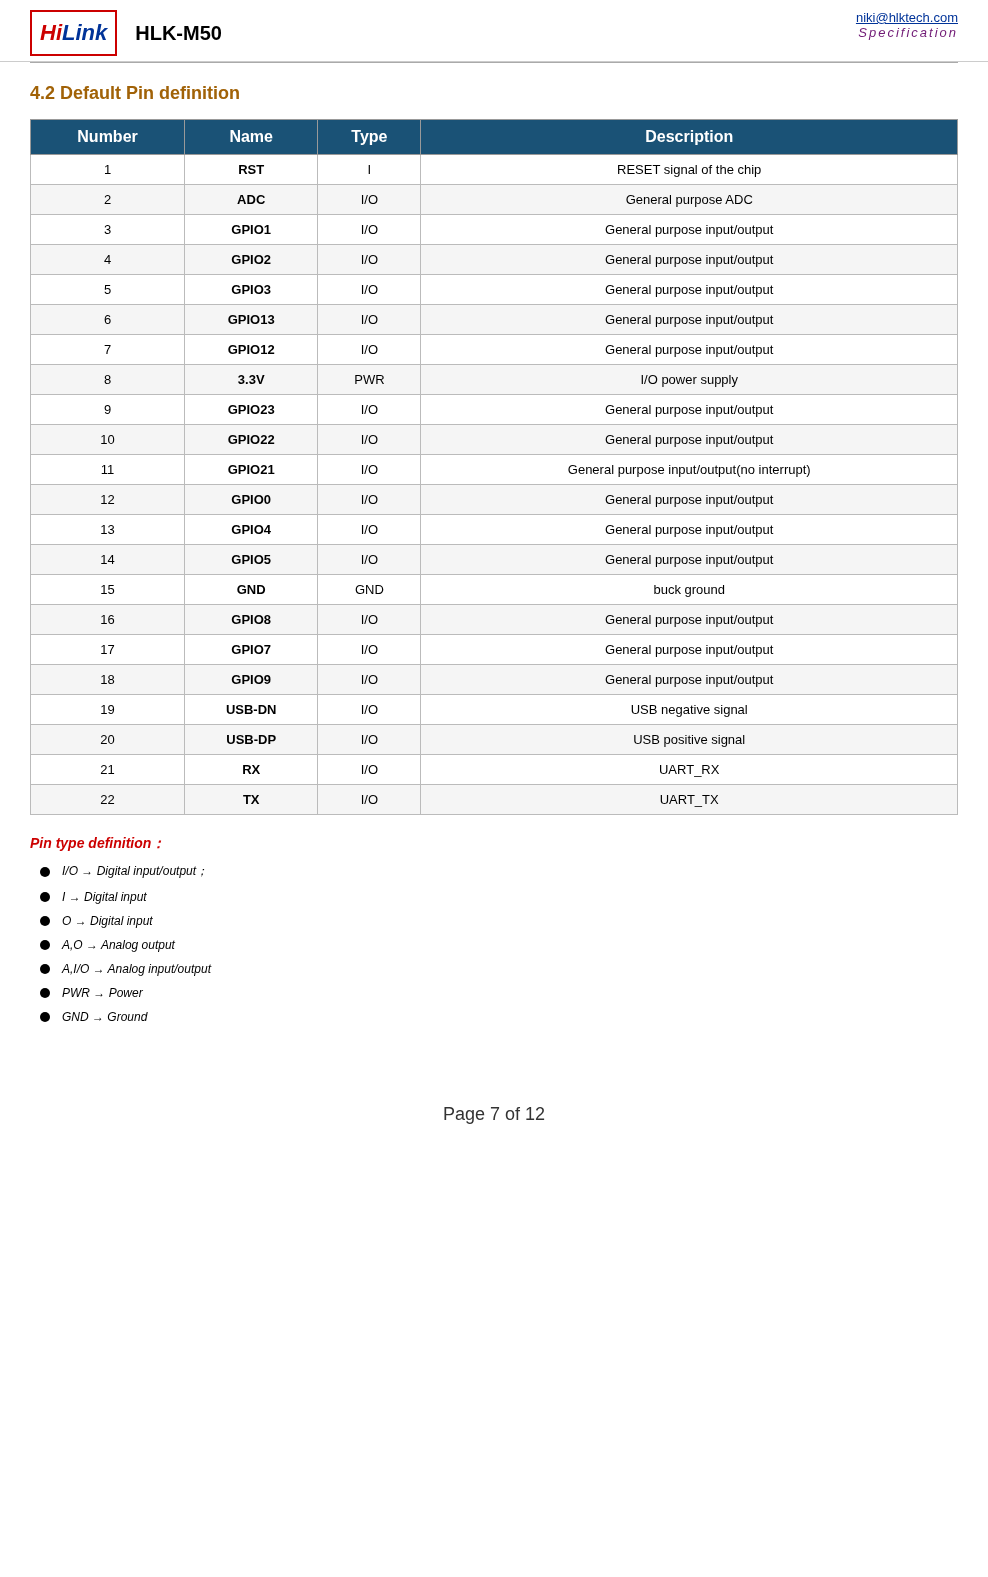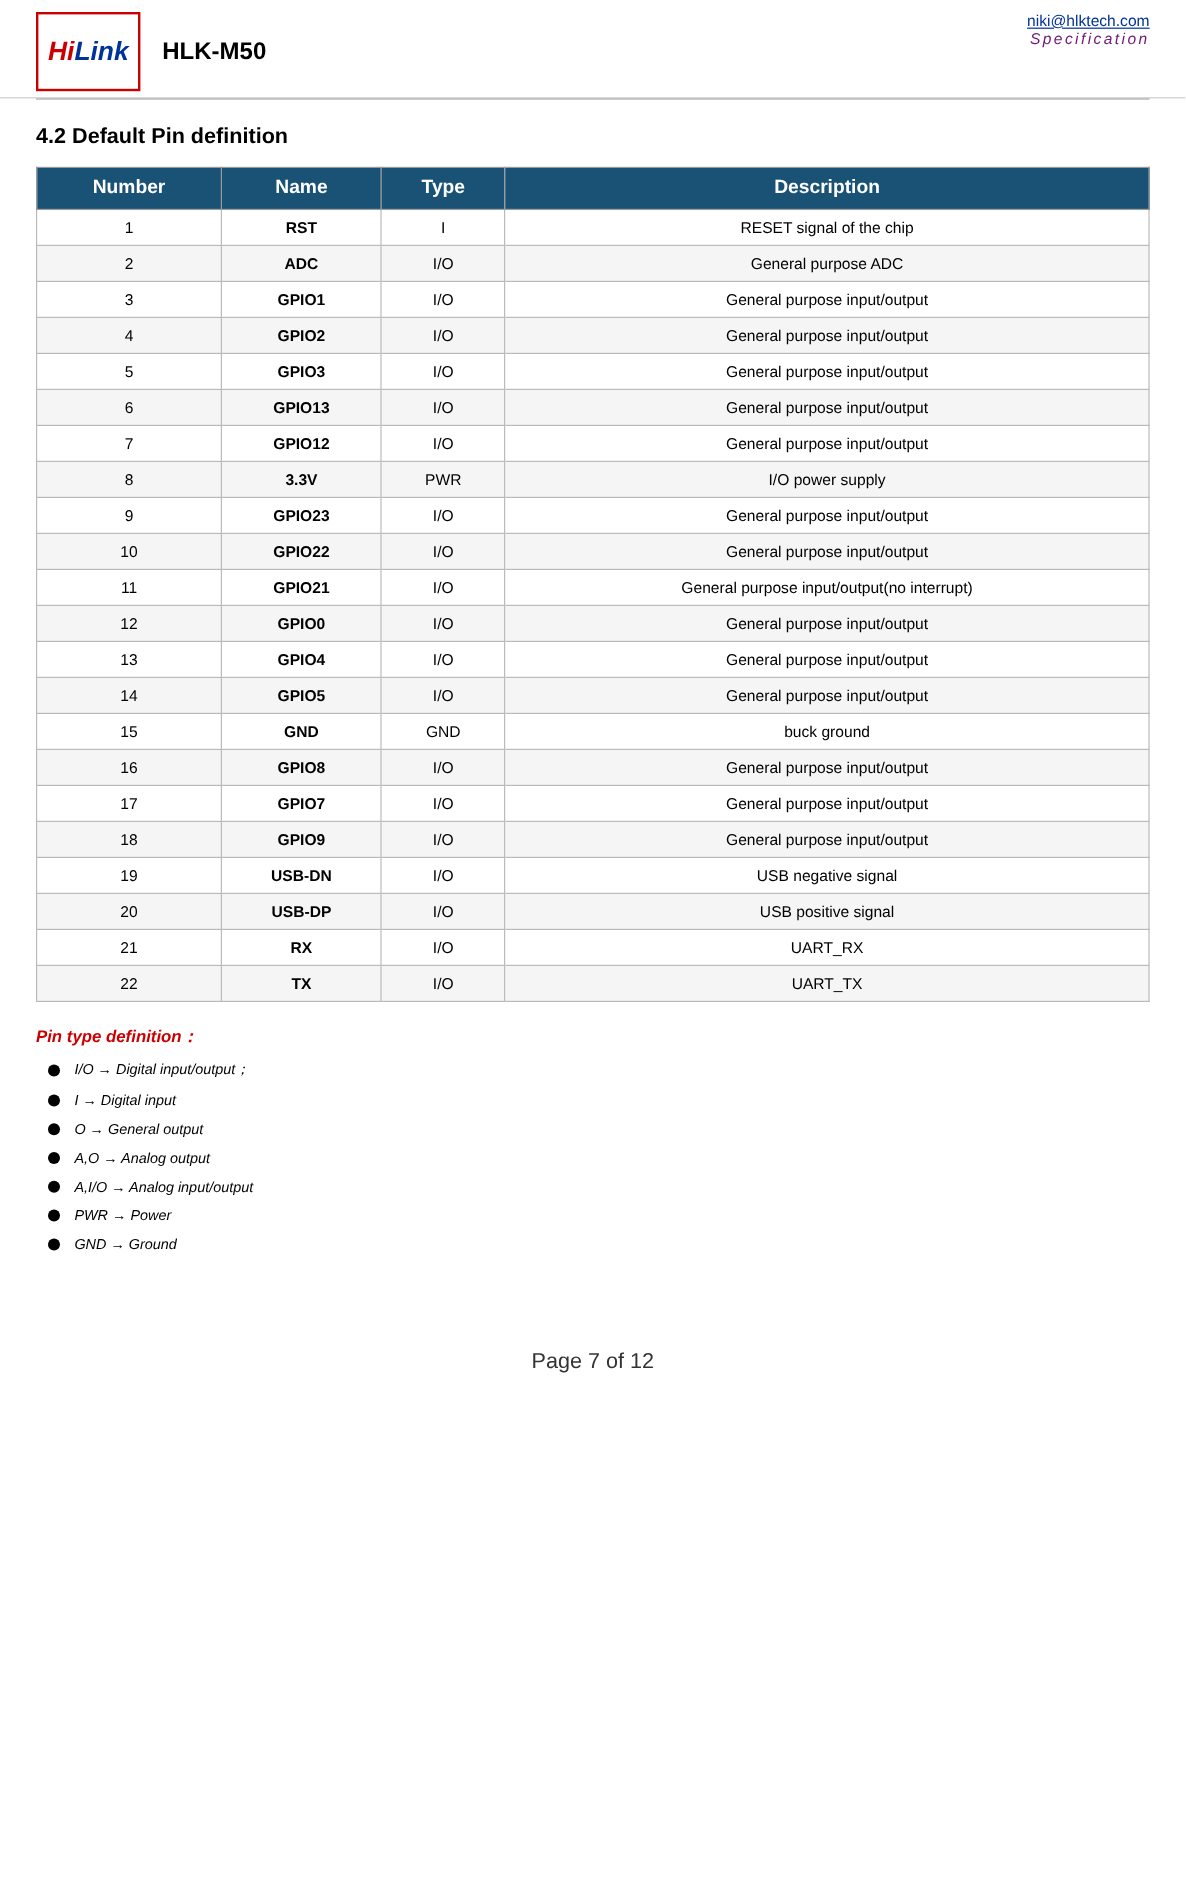--- a/index.html
+++ b/index.html
@@ -22,21 +22,21 @@
     }
 
     .logo-area {
       display: flex;
       align-items: center;
       gap: 10px;
     }
 
     .logo-box {
       border: 2px solid #cc0000;
-      padding: 18px 8px;
+      padding: 8px 8px;
       display: flex;
       align-items: center;
     }
 
     .logo-text-hi {
       color: #cc0000;
       font-size: 22px;
       font-weight: bold;
       font-style: italic;
     }
@@ -78,21 +78,21 @@
       margin: 0 30px;
     }
 
     .content {
       padding: 20px 30px 30px 30px;
     }
 
     .section-title {
       font-size: 18px;
       font-weight: bold;
-      color: #000000;
+      color: #a16207;
       margin-bottom: 15px;
     }
 
     table {
       width: 100%;
       border-collapse: collapse;
       margin-bottom: 20px;
     }
 
     table th {
@@ -339,21 +339,21 @@
     <li>
           <span class="bullet"></span>
           <span>I/O → Digital input/output；</span>
         </li>
         <li>
           <span class="bullet"></span>
           <span>I → Digital input</span>
         </li>
         <li>
           <span class="bullet"></span>
-          <span>O → General output</span>
+          <span>O → Digital input</span>
         </li>
         <li>
           <span class="bullet"></span>
           <span>A,O → Analog output</span>
         </li>
         <li>
           <span class="bullet"></span>
           <span>A,I/O → Analog input/output</span>
         </li>
         <li>

